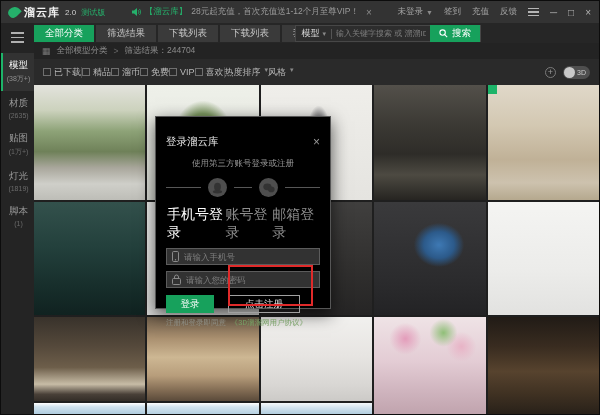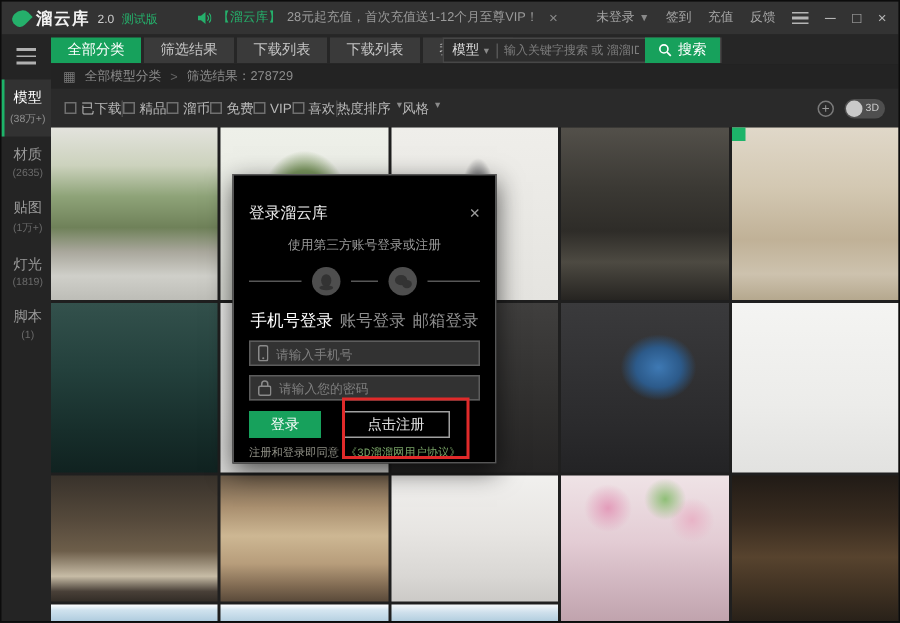--- a/index.html
+++ b/index.html
@@ -73,21 +73,21 @@
   
   .dialog { position:absolute; left:154px; top:115px; width:176px; height:193px; background:#000000; border:1px solid #565656; box-shadow:0 5px 16px rgba(0,0,0,.65); z-index:5; padding:18px 10px 6px; }
   .dlg-head { display:flex; justify-content:space-between; align-items:center; }
   .dlg-title { font-size:10.5px; color:#e9e9e9; }
   .dlg-close { color:#9a9a9a; font-size:12px; cursor:pointer; line-height:10px; }
   .dlg-sub { text-align:center; font-size:8.5px; color:#999999; margin-top:9px; }
   .social { display:flex; align-items:center; justify-content:center; gap:7px; margin-top:8px; }
   .sline { height:1px; background:#575757; flex:1; }
   .sline.mid { flex:0 0 18px; }
   .scircle { width:19px; height:19px; border-radius:50%; background:#4e4e4e; display:flex; align-items:center; justify-content:center; cursor:pointer; }
-  .dlg-tabs { display:flex; justify-content:space-between; margin-top:9px; font-size:11px; color:#8f8f8f; padding:0 1px; }
+  .dlg-tabs { display:flex; justify-content:space-between; margin-top:9px; font-size:14px; color:#8f8f8f; padding:0 1px; }
   .dlg-tab { cursor:pointer; }
   .dlg-tab.active { color:#ffffff; }
   .dlg-input { margin-top:6px; height:17px; background:#323232; border:1px solid #5c5c5c; display:flex; align-items:center; padding:0 5px; gap:5px; }
   .dlg-input input { flex:1; background:transparent; border:none; outline:none; font-size:8.5px; color:#b5b5b5; }
   .dlg-input input::placeholder { color:#7f7f7f; }
   .dlg-checks { display:flex; align-items:center; margin-top:6px; font-size:8px; color:#1fa863; gap:3px; }
   .gcheck { width:7px; height:7px; border:1px solid #1fa863; font-size:6px; color:#1fa863; line-height:6px; text-align:center; cursor:pointer; }
   .gap10 { width:8px; }
   .forgot { margin-left:auto; color:#9a9a9a; cursor:pointer; }
   .dlg-buttons { display:flex; margin-top:7px; gap:8px; align-items:center; }
@@ -188,21 +188,21 @@
           </svg>
         <span>搜索</span>
       </button>
     </div>
   </div>
 
   <div class="breadcrumb">
     <span class="bc-icon">▦</span>
     <span>全部模型分类</span>
     <span class="bc-sep">&gt;</span>
-    <span>筛选结果：278729</span>
+    <span>筛选结果：244704</span>
   </div>
 
   <div class="filterbar">
     <span class="fcheck">
       <span class="cbox"></span>
       <span>已下载</span>
     </span>
     <span class="fdivider"></span>
     <span class="fcheck">
       <span class="cbox"></span>

